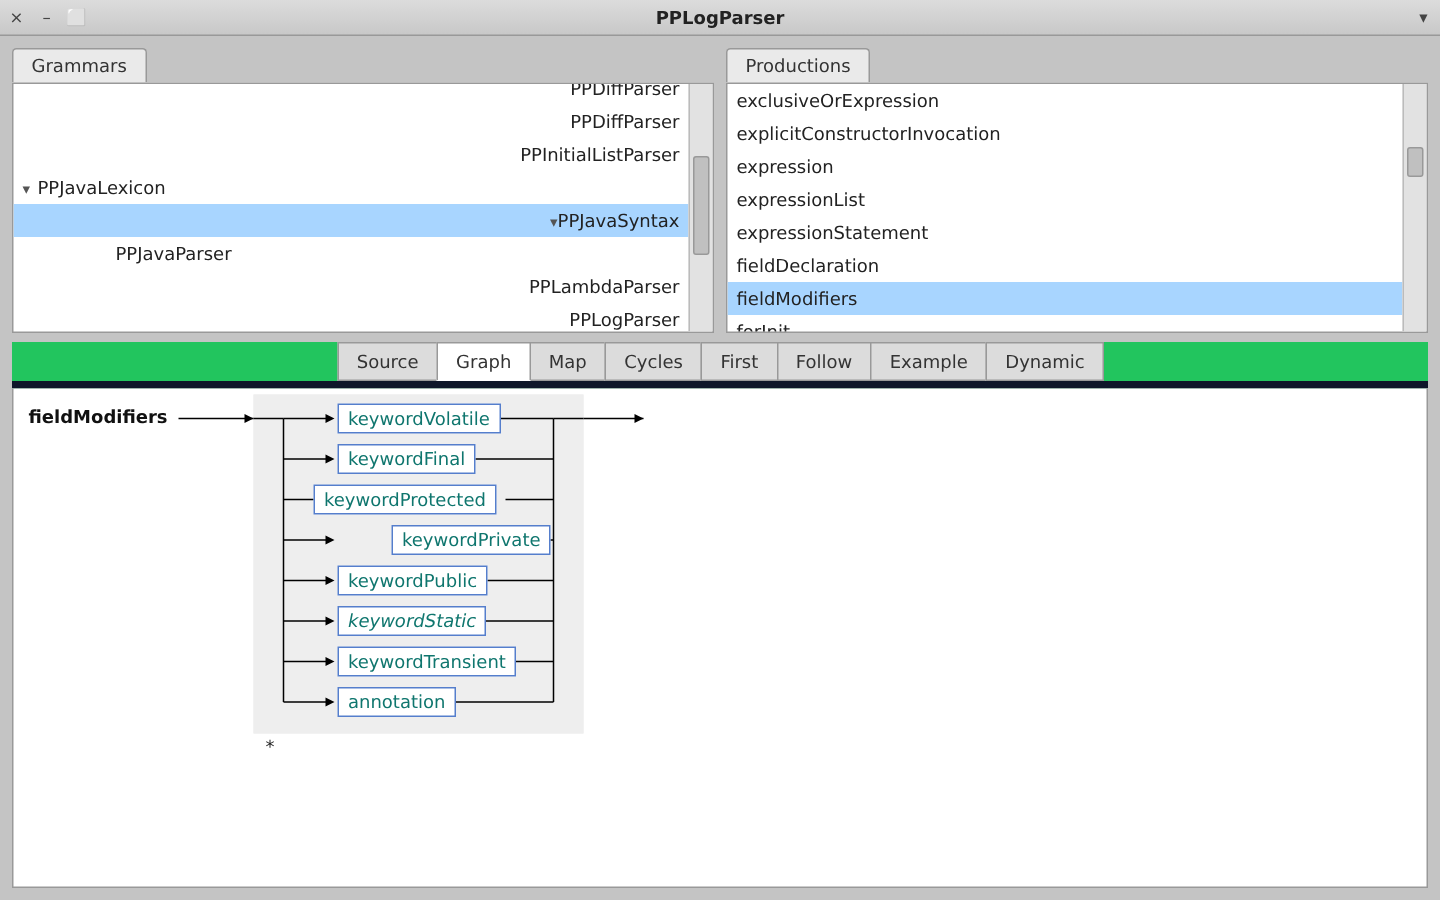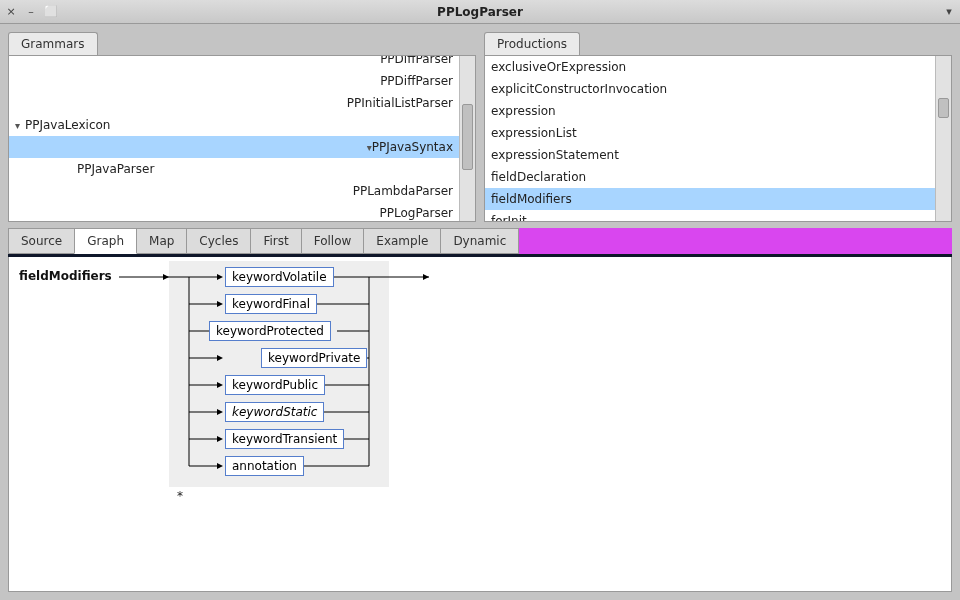--- a/index.html
+++ b/index.html
@@ -124,22 +124,23 @@
     color: #555;
     font-size: 10px;
   }
   .indent-1 { padding-left: 22px; text-align: right; }
   .indent-3 { padding-left: 58px; }
   .selected {
     background: #a8d5ff;
   }
   .tabs-bottom {
     display: flex;
-    border-bottom: 3px solid #0f172a;
-    background: #d946ef;
+    border-bottom: 5px solid #0f172a;
+    background: #22c55e;
+    justify-content: center;
   }
   .tabs-bottom .tab {
     border: 1px solid #999;
     border-bottom: 1px solid #999;
     background: #dcdcdc;
     padding: 5px 12px;
     font-size: 12px;
     color: #333;
     margin-right: -1px;
     cursor: default;
@@ -172,21 +173,21 @@
   }
   .alt-box {
     position: absolute;
     background: #eeeeee;
     border: 1px solid #eeeeee;
   }
   .alt-node {
     position: absolute;
     border: 1px solid #557ecc;
     background: #fff;
-    color: #000000;
+    color: #0f766e;
     padding: 2px 6px;
     font-size: 12px;
     white-space: nowrap;
   }
   .star-label {
     position: absolute;
     color: #222;
   }
   svg.wires {
     position: absolute;

